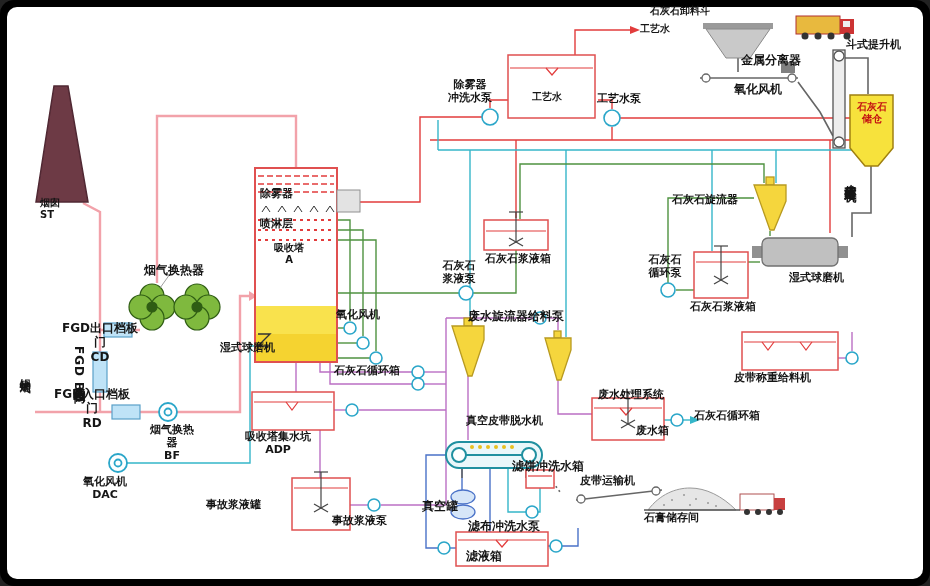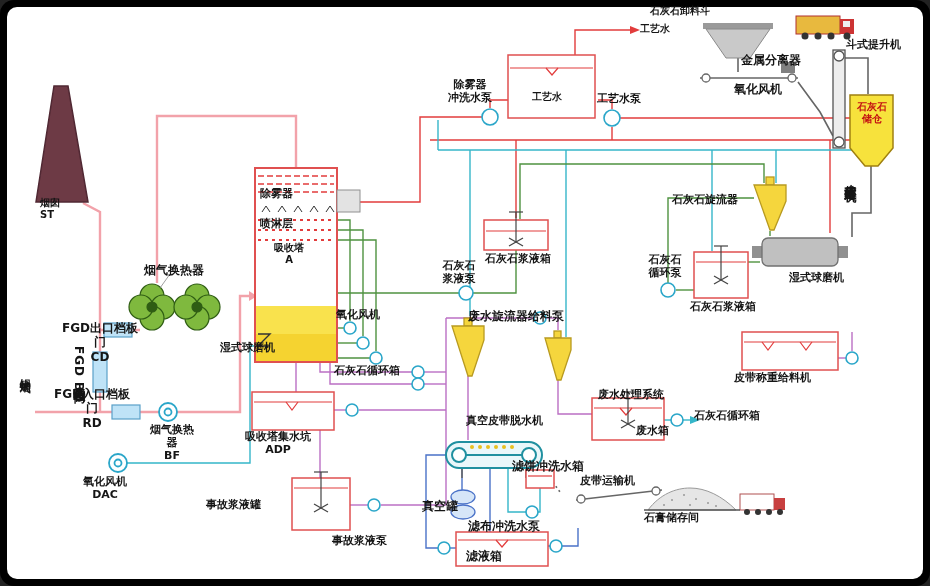--- a/index.html
+++ b/index.html
@@ -365,21 +365,21 @@
 浆液泵</div>
 <div class="lbl c" style="left:642px;top:253px;width:46px">石灰石
 循环泵</div>
 <div class="lbl" style="left:690px;top:300px">石灰石浆液箱</div>
 <div class="lbl" style="left:336px;top:308px">氧化风机</div>
 <div class="lbl" style="left:334px;top:364px">石灰石循环箱</div>
 <div class="lbl s8" style="left:468px;top:309px">废水旋流器给料泵</div>
 <div class="lbl c" style="left:240px;top:430px;width:76px">吸收塔集水坑
 ADP</div>
 <div class="lbl" style="left:206px;top:498px">事故浆液罐</div>
-<div class="lbl" style="left:332px;top:534px">事故浆液泵</div>
+<div class="lbl" style="left:332px;top:514px">事故浆液泵</div>
 <div class="lbl c" style="left:80px;top:475px;width:50px">氧化风机
 DAC</div>
 <div class="lbl" style="left:466px;top:414px">真空皮带脱水机</div>
 <div class="lbl s8" style="left:512px;top:459px">滤饼冲洗水箱</div>
 <div class="lbl s8" style="left:422px;top:499px">真空罐</div>
 <div class="lbl s8" style="left:468px;top:519px">滤布冲洗水泵</div>
 <div class="lbl s8" style="left:466px;top:549px">滤液箱</div>
 <div class="lbl" style="left:598px;top:388px">废水处理系统</div>
 <div class="lbl" style="left:636px;top:424px">废水箱</div>
 <div class="lbl" style="left:694px;top:409px">石灰石循环箱</div>

